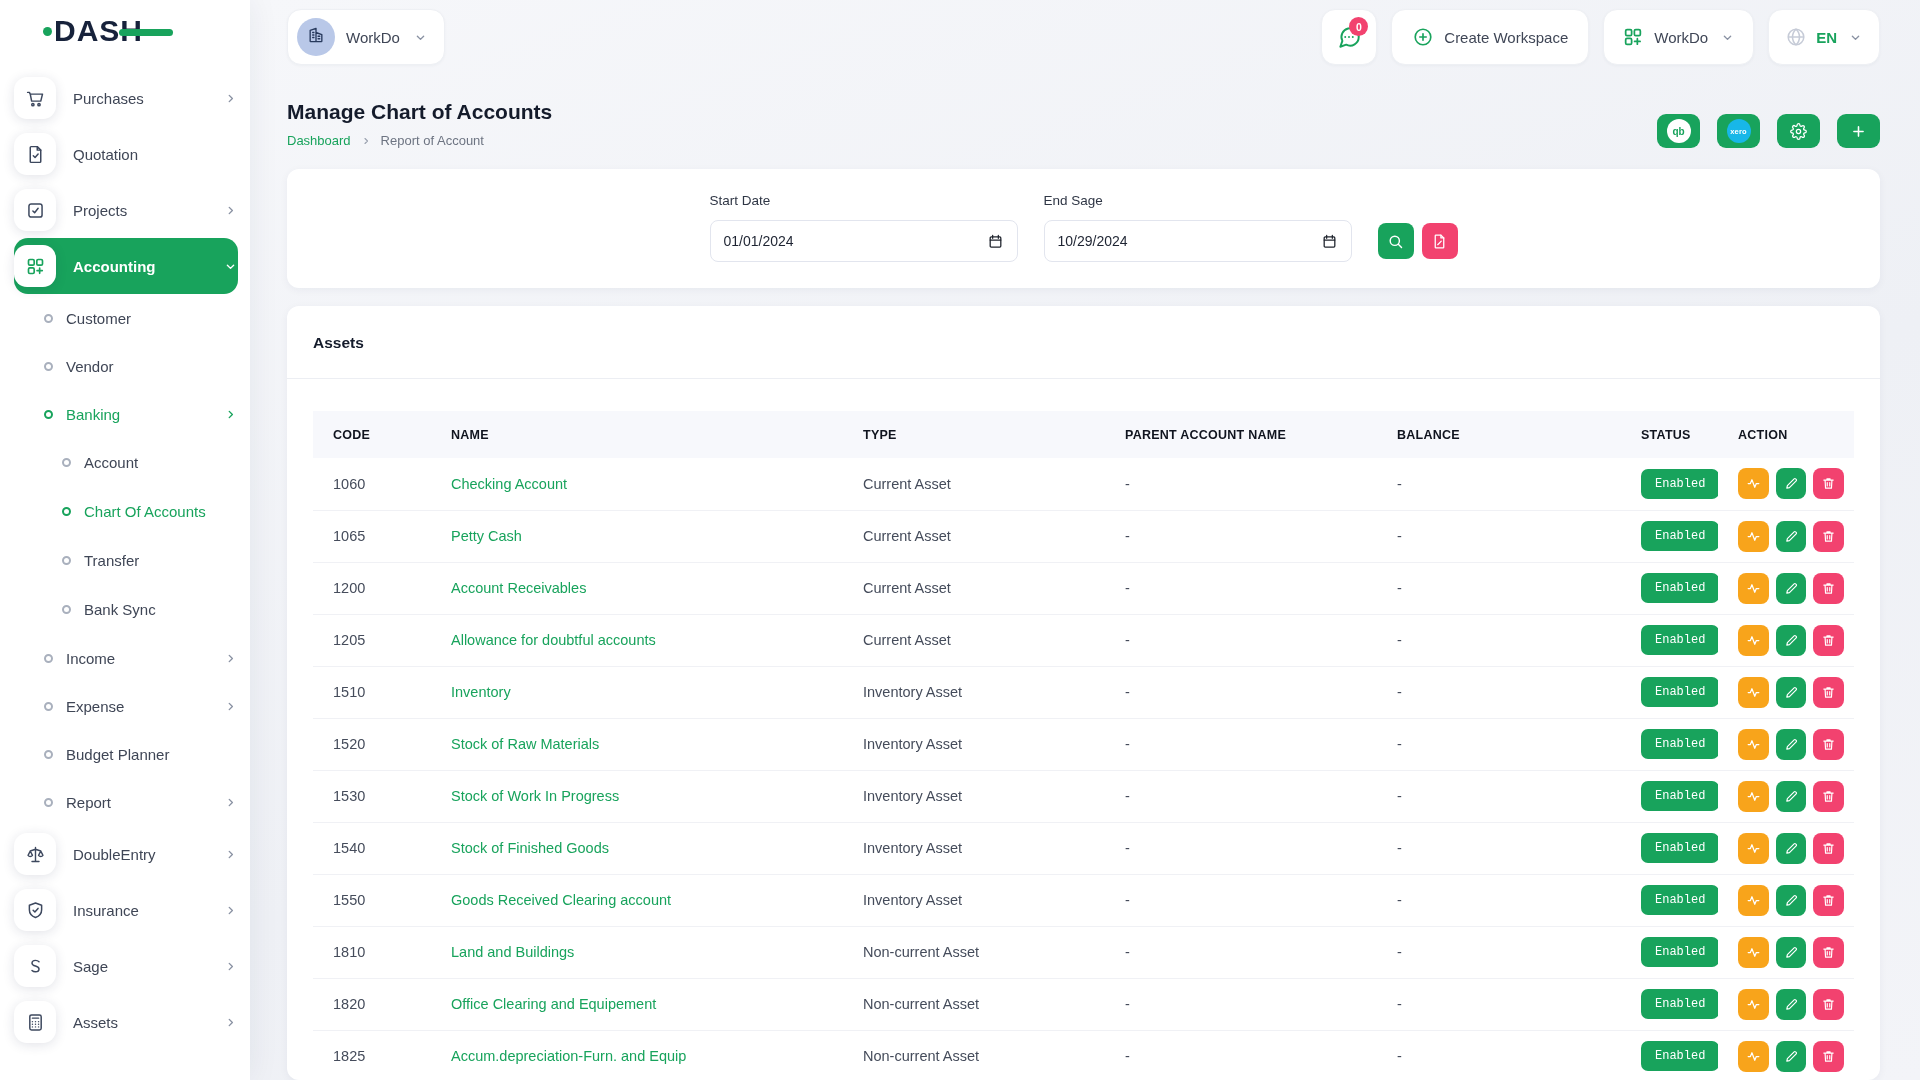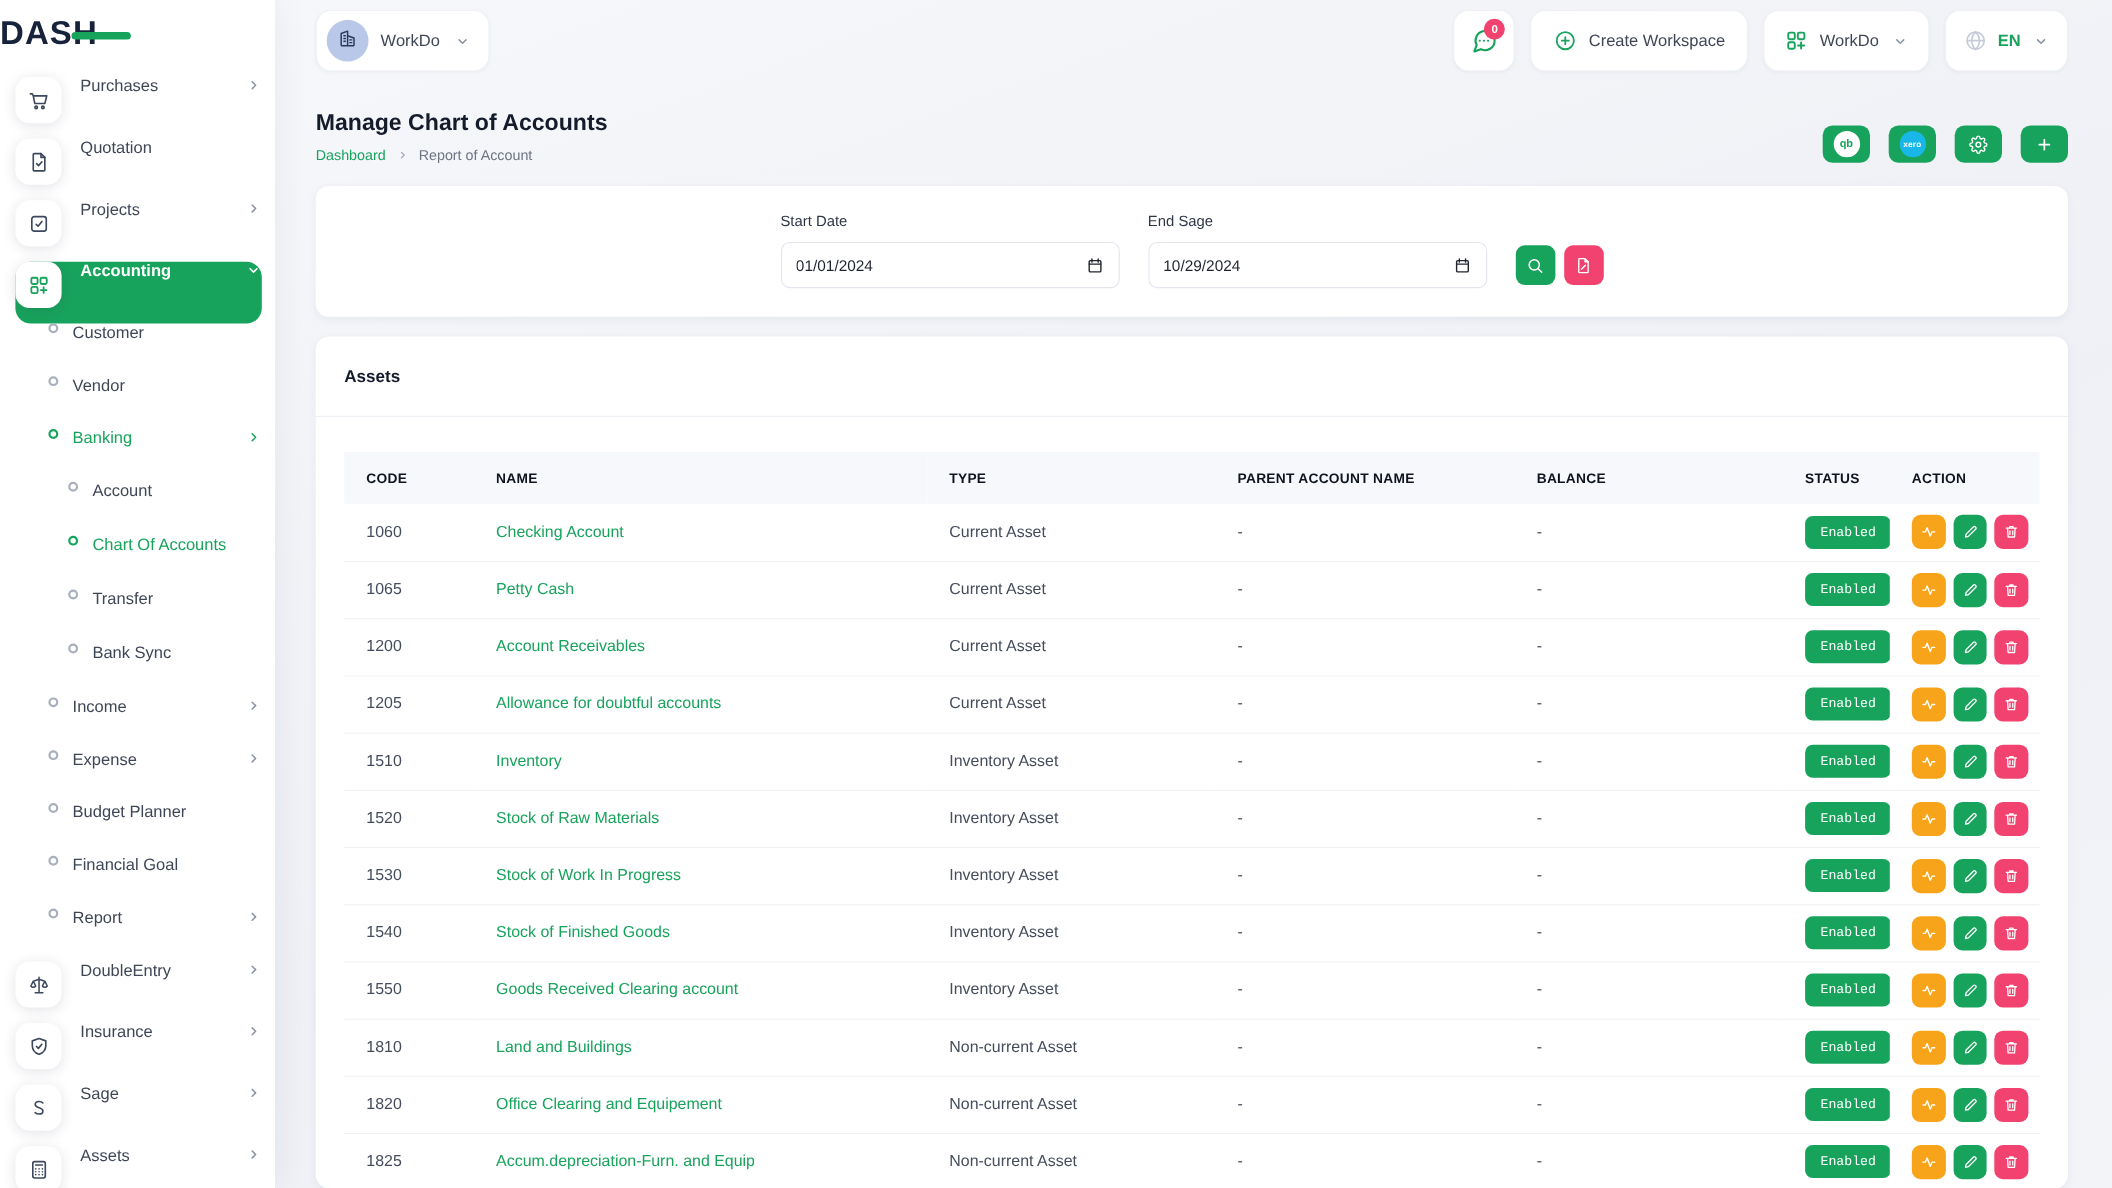--- a/index.html
+++ b/index.html
@@ -13,26 +13,26 @@
     --muted:#8a92a3;
     --border:#e8eaf1;
   }
   *{box-sizing:border-box;margin:0;padding:0}
   html,body{width:1920px;height:1080px;overflow:hidden}
   body{font-family:"Liberation Sans","DejaVu Sans",sans-serif;background:#eef0f5}
   .app{display:flex;width:1920px;height:1080px;overflow:hidden}
 
   
   .sidebar{width:250px;min-width:250px;background:#fff;box-shadow:0 0 30px rgba(25,40,70,.07);z-index:5;overflow:hidden;display:flex;flex-direction:column}
-  .logo-wrap{height:62px;display:flex;align-items:center;flex:none}
+  .logo-wrap{height:62px;display:flex;align-items:center;padding-left:54px;flex:none}
   .logo{position:relative;font-size:30px;font-weight:800;color:var(--navy);letter-spacing:1px}
   .logo::before{content:"";position:absolute;left:-11px;top:13px;width:9px;height:9px;background:var(--green);border-radius:50%}
   .logo::after{content:"";position:absolute;right:-30px;top:15px;width:54px;height:7px;background:var(--green);border-radius:4px}
   .menu{padding-top:8px}
-  .side-item{display:flex;margin:0 12px 0 14px;cursor:pointer}
+  .side-item{display:flex;align-items:center;margin:0 12px 0 14px;cursor:pointer}
   .side-item.top{height:56px}
   .side-item.sub{height:48px}
   .side-item.subsub{height:49px}
   .icon-box{width:42px;height:42px;border-radius:13px;background:#fff;box-shadow:0 2px 12px rgba(30,40,80,.13);display:flex;align-items:center;justify-content:center;color:#3d485e;flex:none}
   .icon-box svg{width:21px;height:21px}
   .side-item .label{margin-left:17px;font-size:15px;color:var(--txt);font-weight:500;white-space:nowrap}
   .side-item.top.active{background:var(--green);border-radius:14px}
   .side-item.top.active .icon-box{color:var(--green)}
   .side-item.top.active .label{color:#fff;font-weight:700}
   .chev{margin-left:auto;color:#8a92a3;display:flex;flex:none}
@@ -228,24 +228,20 @@
               <path d="m10 7 5 5-5 5"></path>
             </svg>
           </span>
         </div>
         <div class="side-item sub">
           <span class="bullet"></span>
           <span class="label">Budget Planner</span>
         </div>
         <div class="side-item sub">
           <span class="bullet"></span>
-          <span class="label">Financial Goal</span>
-        </div>
-        <div class="side-item sub">
-          <span class="bullet"></span>
           <span class="label">Report</span>
           <span class="chev">
             <svg viewBox="0 0 24 24" fill="none" stroke="currentColor" stroke-width="2.2" stroke-linecap="round" stroke-linejoin="round">
               <path d="m10 7 5 5-5 5"></path>
             </svg>
           </span>
         </div>
         <div class="side-item top">
           <span class="icon-box">
             <svg viewBox="0 0 24 24" fill="none" stroke="currentColor" stroke-width="1.6" stroke-linecap="round" stroke-linejoin="round">

